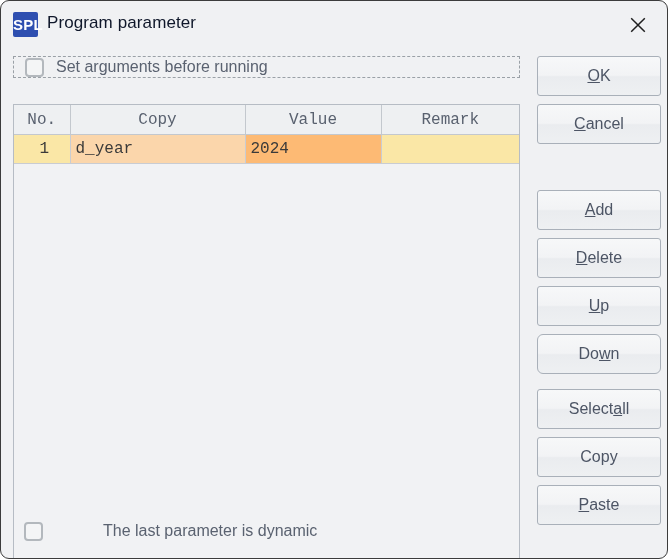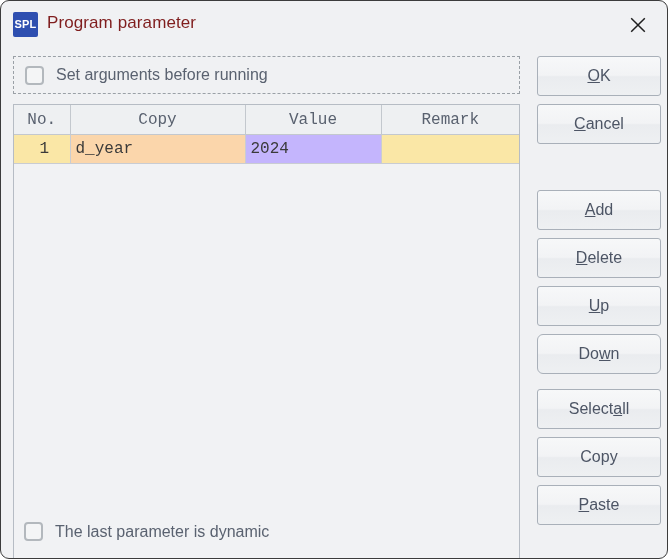--- a/index.html
+++ b/index.html
@@ -30,50 +30,50 @@
     height: 47px;
     box-sizing: border-box;
   }
   #app-icon {
     position: absolute;
     left: 12px; top: 11px;
     width: 25px; height: 25px;
     background: #2e4fb0;
     border-radius: 2px;
     color: #ffffff;
-    font-size: 11px;
+    font-size: 15px;
     font-weight: bold;
     letter-spacing: 0.2px;
     line-height: 25px;
     text-align: center;
     font-family: "Liberation Sans", sans-serif;
   }
   #title-text {
     position: absolute;
     left: 46px; top: 12px;
     font-size: 17px;
-    color: #7f1d1d;
+    color: #0f172a;
     letter-spacing: 0.1px;
   }
   #close-button {
     position: absolute;
     right: 8px; top: 4px;
     width: 46px; height: 40px;
     display: flex;
     align-items: center;
     justify-content: center;
     cursor: pointer;
   }
   #close-button svg { display: block; }
 
   
   #argpanel {
     position: absolute;
     left: 12px; top: 55px;
-    width: 507px; height: 38px;
+    width: 507px; height: 22px;
     box-sizing: border-box;
     border: 1px dashed #9aa0a6;
     background: #f0f1f3;
     display: flex;
     align-items: center;
   }
   .cbx {
     width: 19px; height: 19px;
     box-sizing: border-box;
     border: 2px solid #b3b8bd;
@@ -129,21 +129,21 @@
     color: #3a3a3a;
     border-right: 1px solid #c9ccd2;
     border-bottom: 1px solid #c9ccd2;
     white-space: nowrap;
     overflow: hidden;
   }
   table.grid tbody td:last-child { border-right: none; }
 
   td.cell-no     { background: #fae7a6; text-align: center; padding-left: 0; }
   td.cell-name   { background: #fbd6ab; }
-  td.cell-value  { background: #c4b5fd; margin-left: 31px; }
+  td.cell-value  { background: #fdba74; margin-left: 31px; }
   td.cell-remark { background: #fae7a6; }
 
   
   .btn {
     position: absolute;
     left: 536px;
     width: 124px;
     height: 40px;
     box-sizing: border-box;
     border: 1px solid #a9b0b9;
@@ -168,21 +168,21 @@
   #btn-down      { top: 333px; border-radius: 6px; }
   #btn-selectall { top: 388px; }
   #btn-copy      { top: 436px; }
   #btn-paste     { top: 484px; }
 
   
   #dynamic-row {
     position: absolute;
     left: 23px; top: 521px;
     display: flex;
-    align-items: center;
+    gap: 48px;
   }
 </style>
 </head>
 <body>
 
 <div id="dialog">
 
   <div id="titlebar">
     <div id="app-icon">SPL</div>
     <div id="title-text">Program parameter</div>

